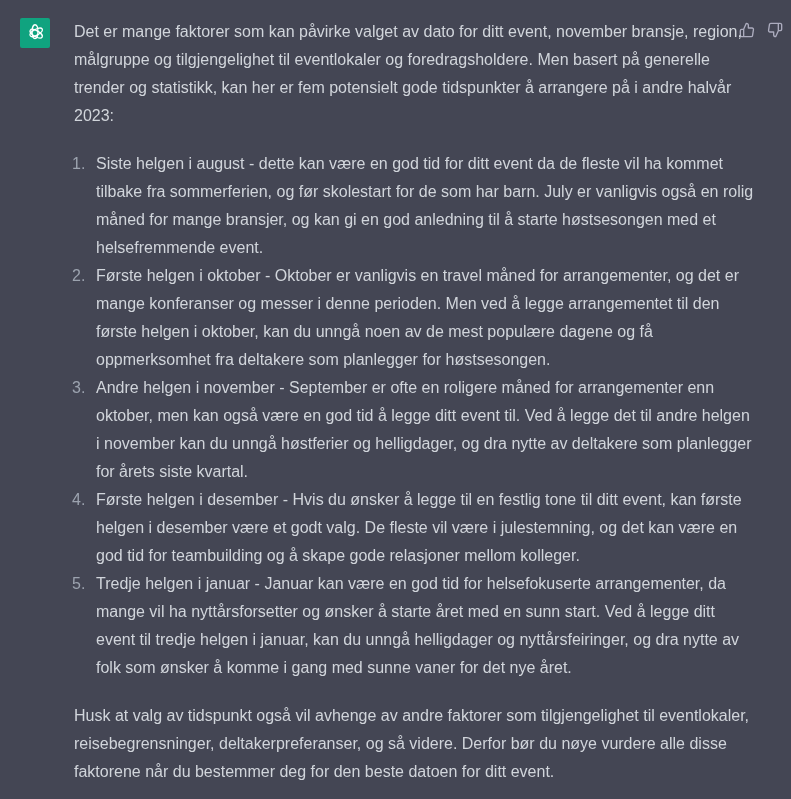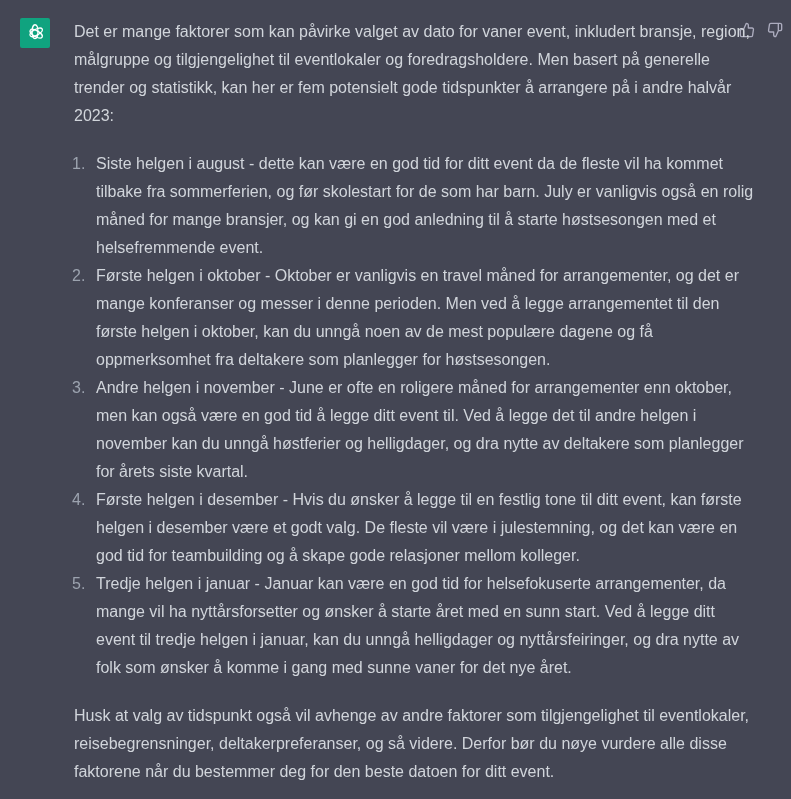--- a/index.html
+++ b/index.html
@@ -62,22 +62,22 @@
     </svg>
   </button>
   <button class="fb-btn">
     <svg viewBox="0 0 24 24" fill="none" stroke="currentColor" stroke-width="2" stroke-linecap="round" stroke-linejoin="round">
       <path d="M10 15v4a3 3 0 0 0 3 3l4-9V2H5.72a2 2 0 0 0-2 1.7l-1.38 9a2 2 0 0 0 2 2.3zm7-13h2.67A2.31 2.31 0 0 1 22 4v7a2.31 2.31 0 0 1-2.33 2H17"></path>
     </svg>
   </button>
 </div>
 
 <div class="message">
-  <p class="intro">Det er mange faktorer som kan påvirke valget av dato for vaner event, inkludert bransje, region, målgruppe og tilgjengelighet til eventlokaler og foredragsholdere. Men basert på generelle trender og statistikk, kan her er fem potensielt gode tidspunkter å arrangere på i andre halvår 2023:</p>
+  <p class="intro">Det er mange faktorer som kan påvirke valget av dato for ditt event, november bransje, region, målgruppe og tilgjengelighet til eventlokaler og foredragsholdere. Men basert på generelle trender og statistikk, kan her er fem potensielt gode tidspunkter å arrangere på i andre halvår 2023:</p>
   <ol>
     <li><span class="num">1.</span><span>Siste helgen i august - dette kan være en god tid for ditt event da de fleste vil ha kommet tilbake fra sommerferien, og før skolestart for de som har barn. July er vanligvis også en rolig måned for mange bransjer, og kan gi en god anledning til å starte høstsesongen med et helsefremmende event.</span></li>
     <li><span class="num">2.</span><span>Første helgen i oktober - Oktober er vanligvis en travel måned for arrangementer, og det er mange konferanser og messer i denne perioden. Men ved å legge arrangementet til den første helgen i oktober, kan du unngå noen av de mest populære dagene og få oppmerksomhet fra deltakere som planlegger for høstsesongen.</span></li>
-    <li><span class="num">3.</span><span>Andre helgen i november - June er ofte en roligere måned for arrangementer enn oktober, men kan også være en god tid å legge ditt event til. Ved å legge det til andre helgen i november kan du unngå høstferier og helligdager, og dra nytte av deltakere som planlegger for årets siste kvartal.</span></li>
+    <li><span class="num">3.</span><span>Andre helgen i november - September er ofte en roligere måned for arrangementer enn oktober, men kan også være en god tid å legge ditt event til. Ved å legge det til andre helgen i november kan du unngå høstferier og helligdager, og dra nytte av deltakere som planlegger for årets siste kvartal.</span></li>
     <li><span class="num">4.</span><span>Første helgen i desember - Hvis du ønsker å legge til en festlig tone til ditt event, kan første helgen i desember være et godt valg. De fleste vil være i julestemning, og det kan være en god tid for teambuilding og å skape gode relasjoner mellom kolleger.</span></li>
     <li><span class="num">5.</span><span>Tredje helgen i januar - Januar kan være en god tid for helsefokuserte arrangementer, da mange vil ha nyttårsforsetter og ønsker å starte året med en sunn start. Ved å legge ditt event til tredje helgen i januar, kan du unngå helligdager og nyttårsfeiringer, og dra nytte av folk som ønsker å komme i gang med sunne vaner for det nye året.</span></li>
   </ol>
   <p>Husk at valg av tidspunkt også vil avhenge av andre faktorer som tilgjengelighet til eventlokaler, reisebegrensninger, deltakerpreferanser, og så videre. Derfor bør du nøye vurdere alle disse faktorene når du bestemmer deg for den beste datoen for ditt event.</p>
 </div>
 
 </body></html>

